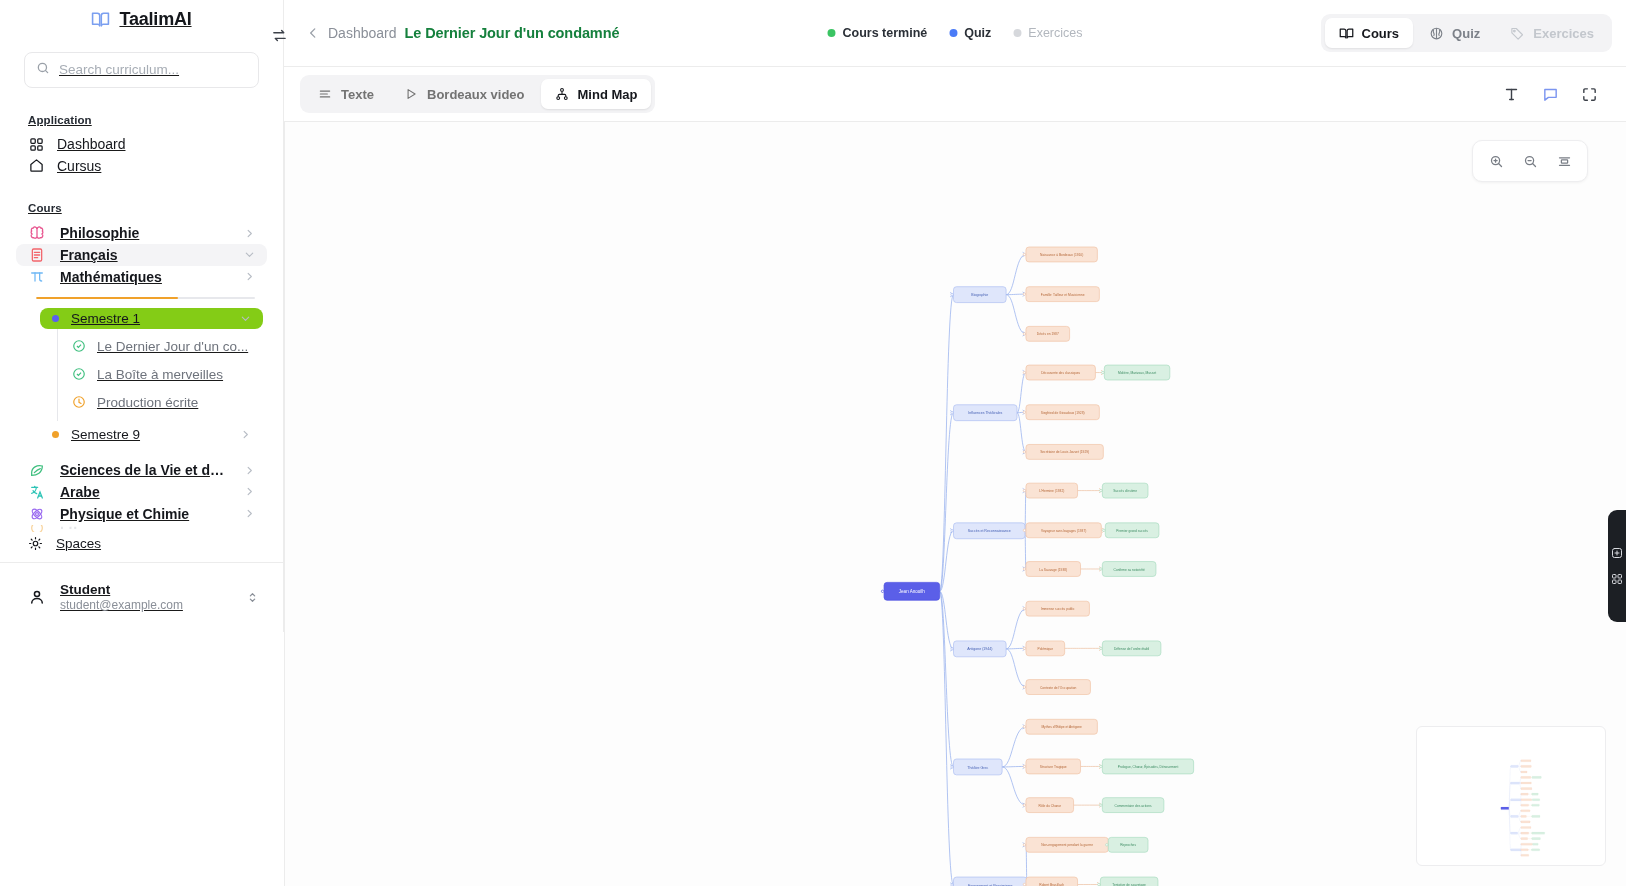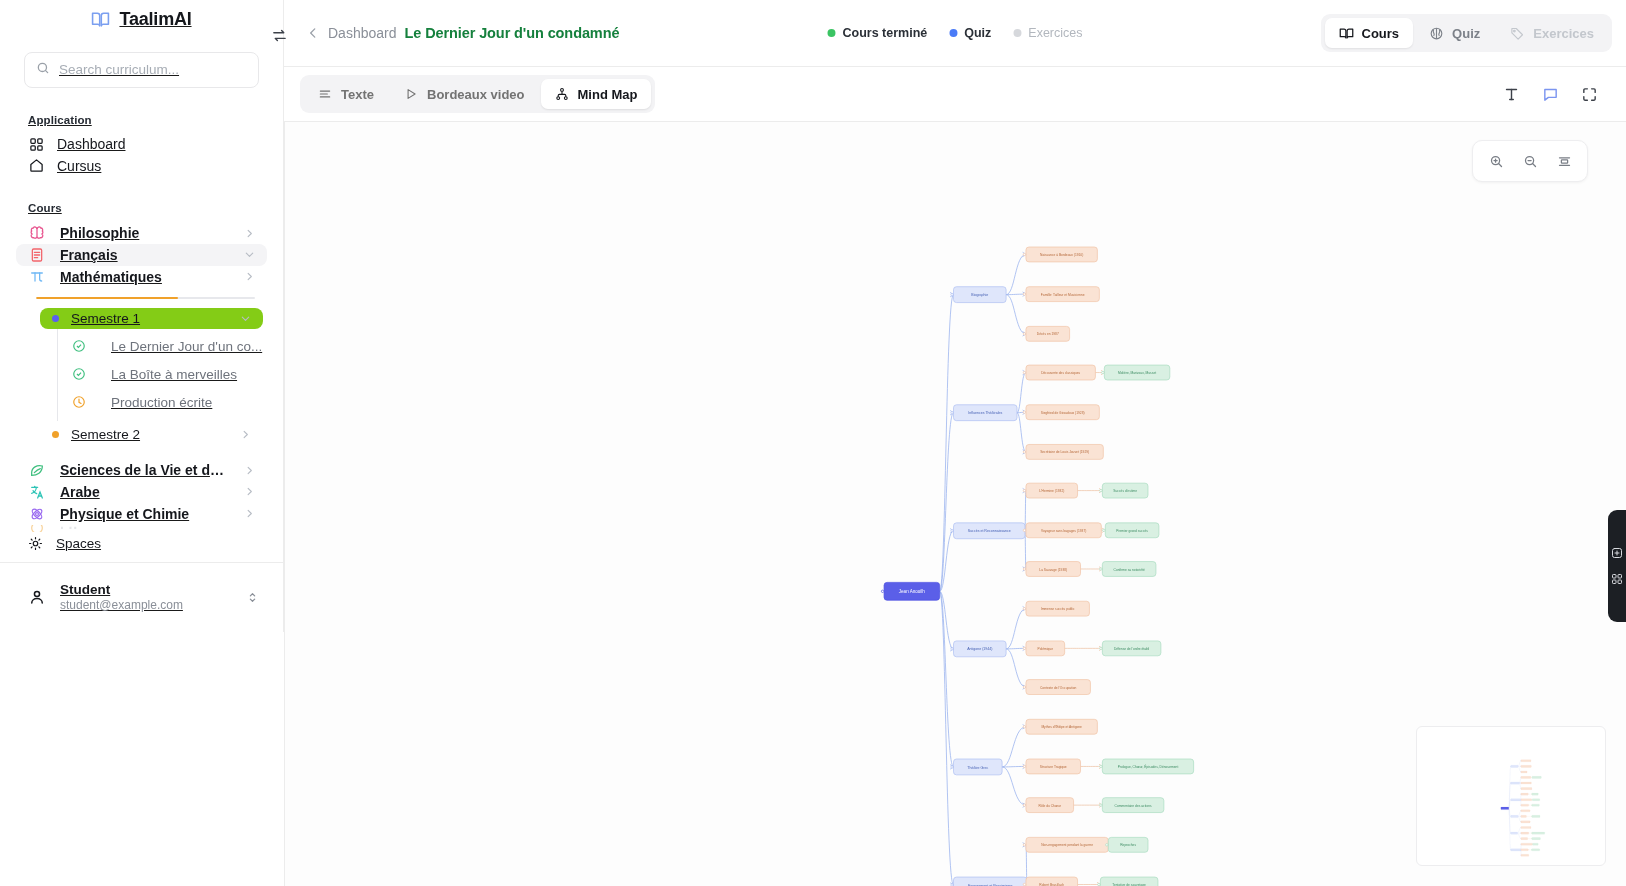--- a/index.html
+++ b/index.html
@@ -67,21 +67,21 @@
     display: flex; align-items: center; gap: 12px; cursor: pointer;
     font-size: 13.5px; font-weight: 500; color: #15171c;
   }
   .semester.active { background: #84cc16; }
   .dot { width: 7px; height: 7px; border-radius: 50%; flex:none; }
   .semester .label { flex:1; }
   .semester .chev { color:#b7bcc4; font-size:11px; display:flex; }
 
   .lesson-group { border-left: 1px solid #e6e7eb; margin-left: 57px; padding: 4px 0; }
   .lesson {
-    height: 28px; display:flex; align-items:center; gap: 24px;
+    height: 28px; display:flex; align-items:center; gap: 10px;
     padding: 0 10px 0 14px; font-size: 13.5px; color: #6e737c; cursor: pointer;
     white-space: nowrap; overflow:hidden;
   }
   .lesson .ico { width: 15px; height:15px; flex:none; display:flex; }
 
   .sidebar-spacer { flex: 1; }
   .theme-row {
     display:flex; align-items:center; gap: 13px; padding: 0 28px;
     height: 34px; font-size: 13.5px; color:#15171c; cursor:pointer; font-weight:500;
   }
@@ -308,21 +308,21 @@
               <circle cx="12" cy="12" r="9"></circle>
               <path d="M12 7v5.5l3.5 2"></path>
             </svg>
         </span>
         <span>Production écrite</span>
       </div>
     </div>
 
     <div class="semester" style="margin-top:4px">
       <span class="dot" id="sem2dot" style="background: rgb(240, 161, 42);"></span>
-      <span class="label">Semestre 2</span>
+      <span class="label">Semestre 9</span>
       <span class="chev">
         <svg width="11" height="11" viewBox="0 0 24 24" fill="none" stroke="currentColor" stroke-width="2.4" stroke-linecap="round" stroke-linejoin="round">
             <path d="m9 5 7 7-7 7"></path>
           </svg>
       </span>
     </div>
 
     <div class="course-item" style="margin-top:14px">
       <span class="ico" style="color:#3fbf7f">
         <svg width="16" height="16" viewBox="0 0 24 24" fill="none" stroke="currentColor" stroke-width="1.9" stroke-linecap="round">

